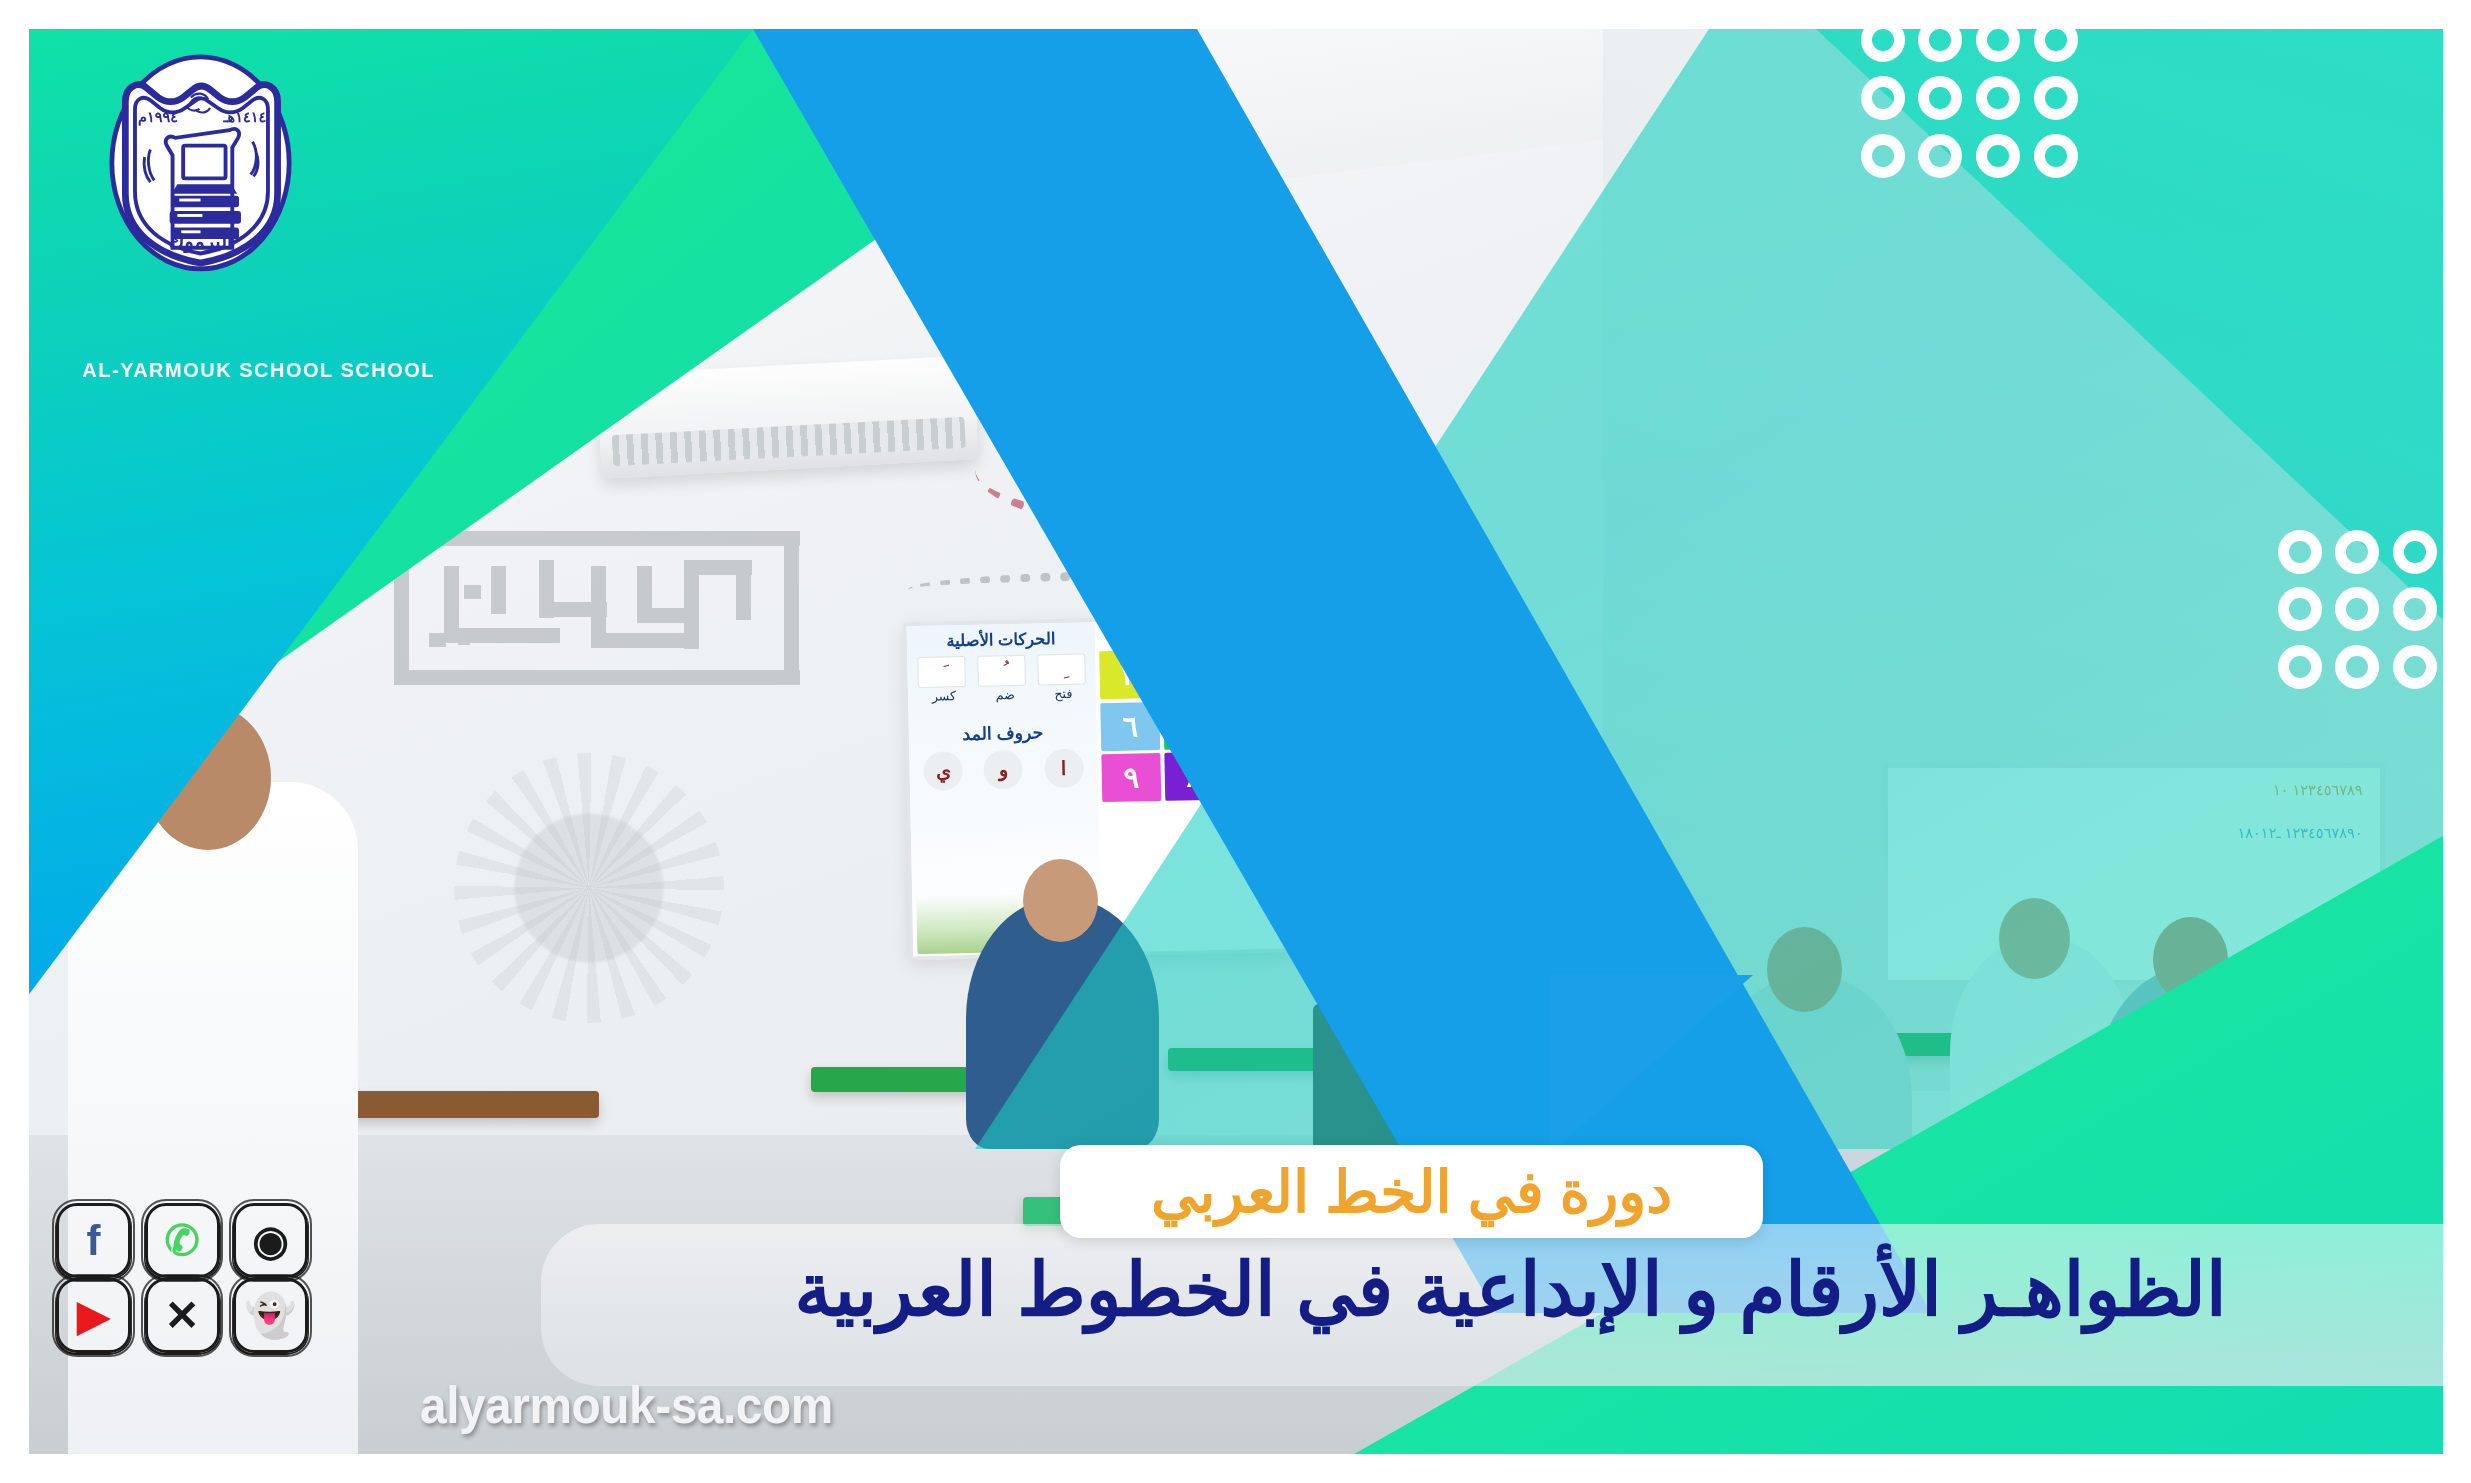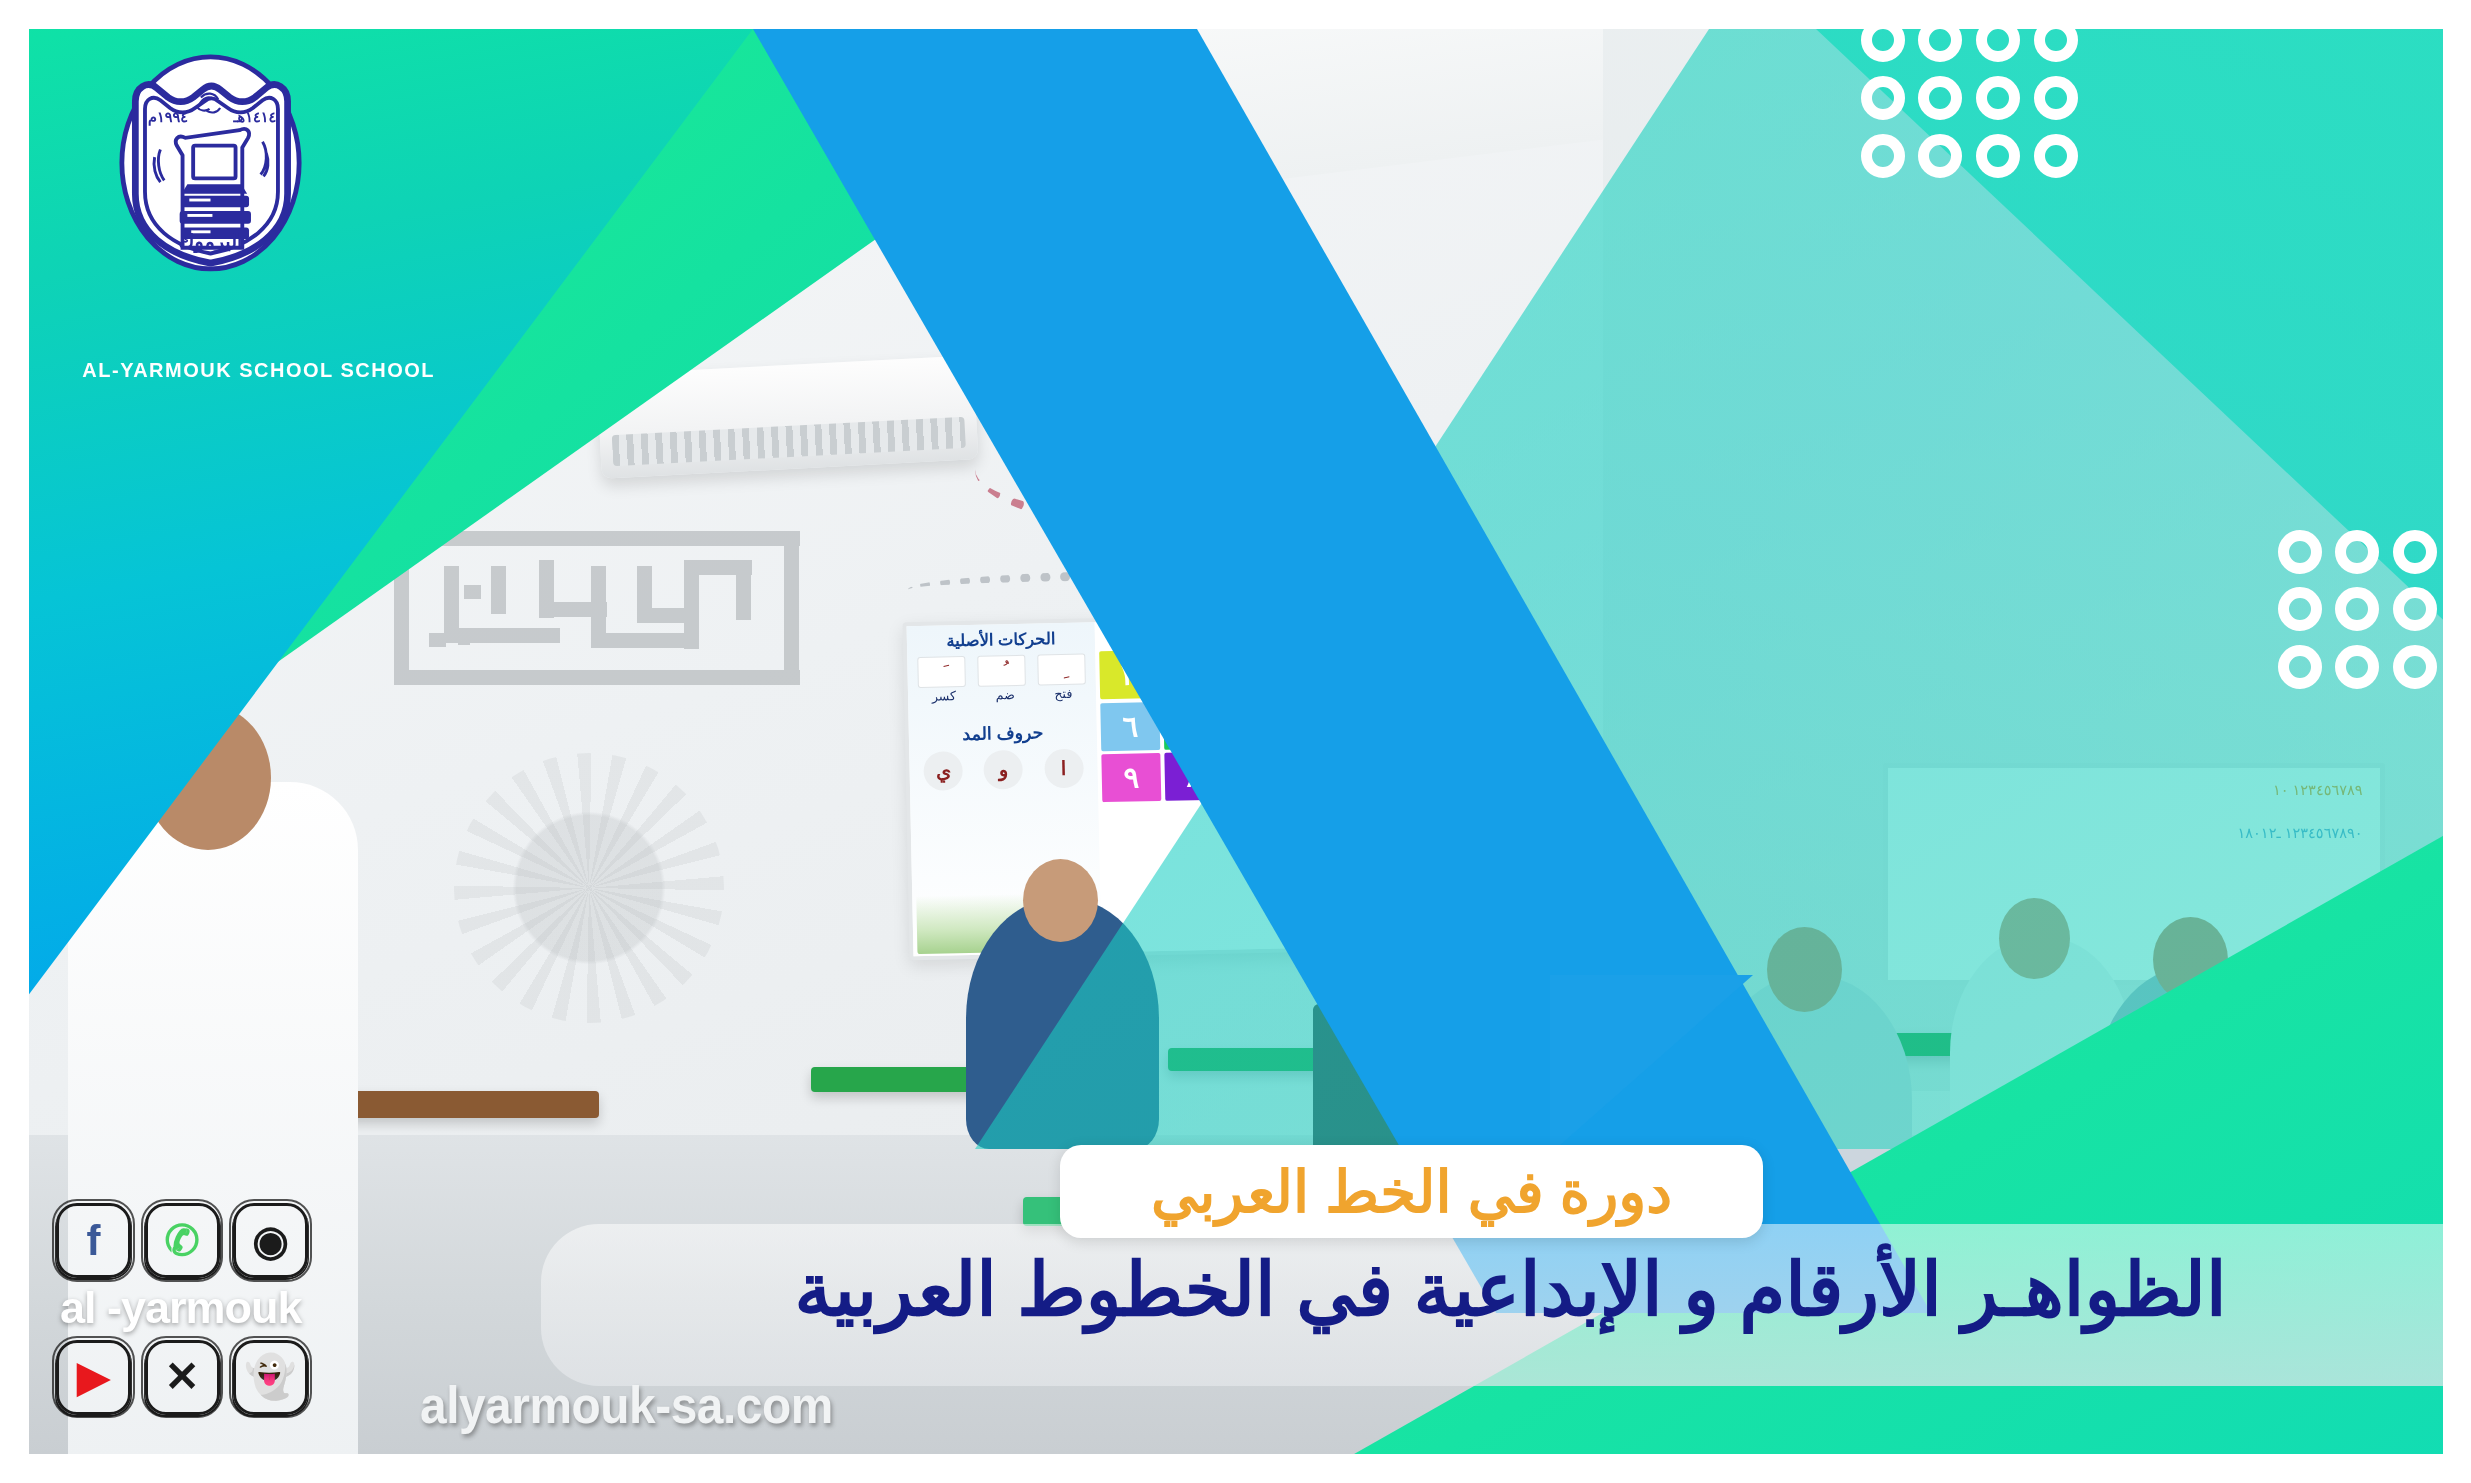--- a/index.html
+++ b/index.html
@@ -208,21 +208,21 @@
   .dot-grid{ position:absolute; display:grid; gap:0px; z-index:30; }
   .dot{
     width:44px; height:44px; border-radius:50%;
     border:11.6px solid #ffffff; background:transparent;
     margin:6.8px;
   }
   #dots-top{ left:1854px; top:11.6px; grid-template-columns:repeat(4,1fr); }
   #dots-right{ left:2271px; top:523px; grid-template-columns:repeat(4,1fr); }
 
   
-  .logo-wrap{ position:absolute; left:110px; top:37px; width:203px; height:246px; z-index:40; }
+  .logo-wrap{ position:absolute; left:100px; top:37px; width:203px; height:246px; z-index:40; }
   .shield{
     position:absolute; left:7.7px; top:11.6px; width:185px; height:224px;
   }
 
   .school-names{ position:absolute; left:29px; top:355px; width:406px; z-index:40; text-align:right; }
   .name-ar{
     direction:rtl; color:#ffffff; font-size:38px; font-weight:bold; letter-spacing:0px;
     line-height:1.18; white-space:nowrap;
   }
   .name-en{
@@ -512,21 +512,20 @@
         <div class="sicon">
           <span style="color: rgb(59, 89, 152); font-size: 42px; font-weight: bold; line-height: 1;">f</span>
         </div>
         <div class="sicon">
           <span style="color: rgb(73, 210, 99); font-size: 42px; font-weight: bold; line-height: 1;">✆</span>
         </div>
         <div class="sicon">
           <span style="color: rgb(27, 27, 27); font-size: 42px; font-weight: bold; line-height: 1;">◉</span>
         </div>
       </div>
-    <div class="handle">al -yarmouk</div>
     <div class="social-row" id="social-row-2">
         <div class="sicon">
           <span style="color: rgb(232, 24, 29); font-size: 42px; font-weight: bold; line-height: 1;">▶</span>
         </div>
         <div class="sicon">
           <span style="color: rgb(27, 27, 27); font-size: 42px; font-weight: bold; line-height: 1;">✕</span>
         </div>
         <div class="sicon">
           <span style="color: rgb(245, 178, 36); font-size: 42px; font-weight: bold; line-height: 1;">👻</span>
         </div>

